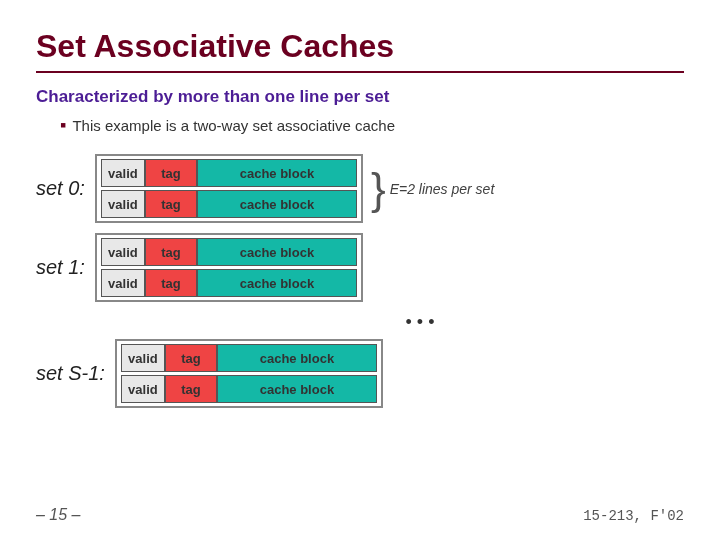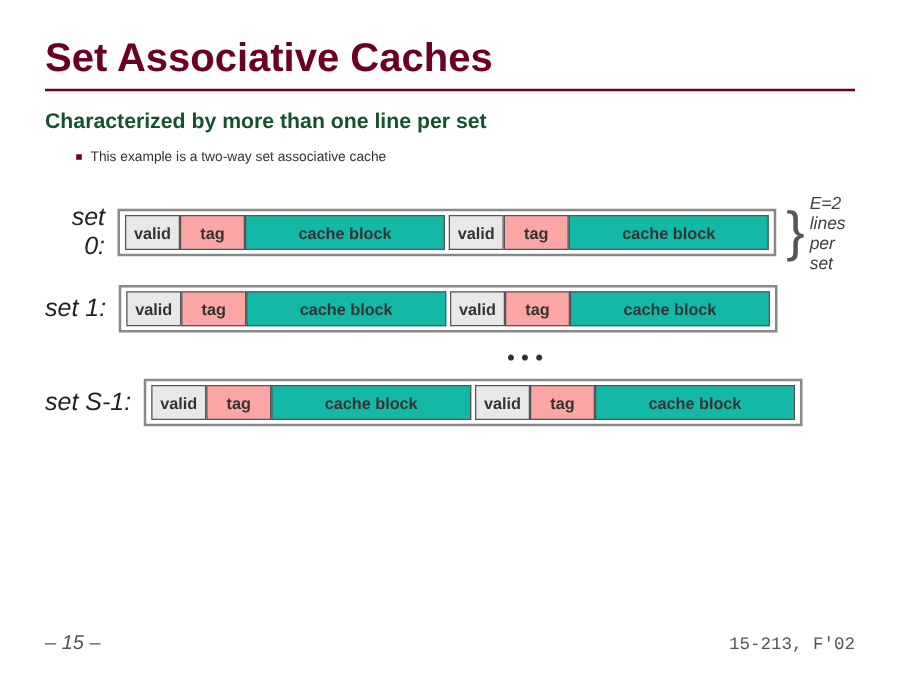--- a/index.html
+++ b/index.html
@@ -25,26 +25,26 @@
       font-weight: bold;
       color: #6b0020;
       margin-bottom: 14px;
       border-bottom: 2px solid #6b0020;
       padding-bottom: 6px;
     }
 
     .subtitle {
       font-size: 17px;
       font-weight: bold;
-      color: #14532d;
+      color: #4c1d95;
       margin-bottom: 8px;
     }
 
     .bullet {
-      font-size: 11px;
+      font-size: 15px;
       color: #333;
       margin-left: 24px;
       margin-bottom: 18px;
       display: flex;
       align-items: center;
       gap: 6px;
     }
 
     .bullet::before {
       content: "▪";
@@ -70,21 +70,21 @@
 
     .cell-valid {
       width: 44px;
       height: 28px;
       background: #e8e8e8;
     }
 
     .cell-tag {
       width: 52px;
       height: 28px;
-      background: #fca5a5;
+      background: #ef4444;
     }
 
     .cell-cache {
       width: 160px;
       height: 28px;
       background: #14b8a6;
     }
 
     .dots-row {
       text-align: center;
@@ -125,21 +125,21 @@
       font-style: italic;
       min-width: 58px;
       text-align: right;
       padding-right: 10px;
     }
 
     .lines-box {
       border: 2px solid #888;
       padding: 3px 4px;
       display: flex;
-      flex-direction: row;
+      flex-direction: column;
       gap: 3px;
     }
 
     .e2-annotation {
       display: flex;
       align-items: center;
       margin-left: 8px;
     }
 
     .curly-brace {

